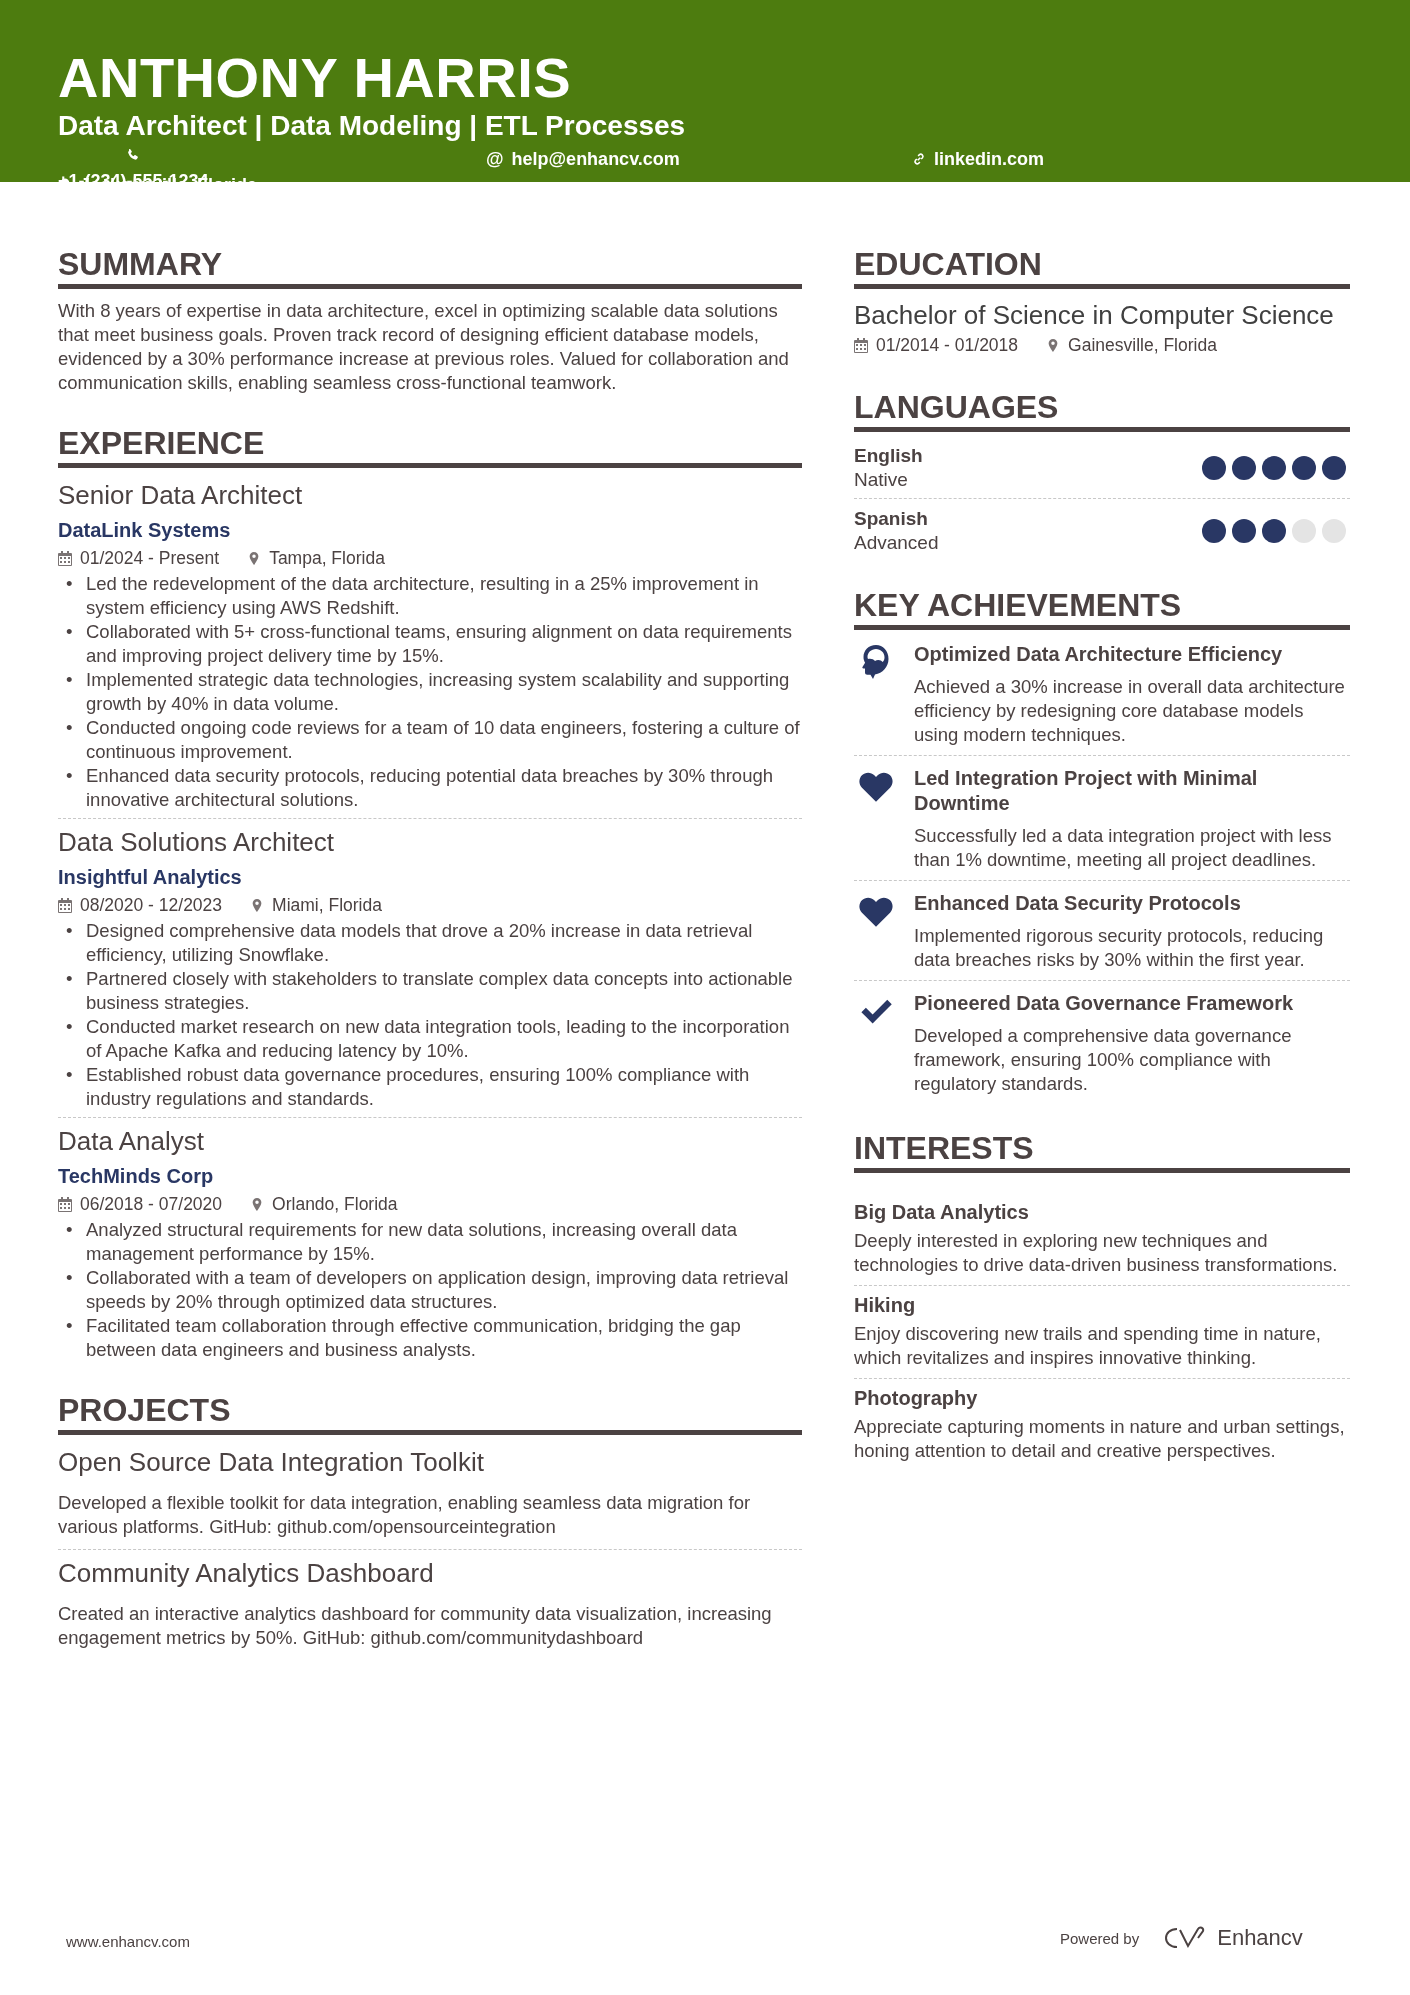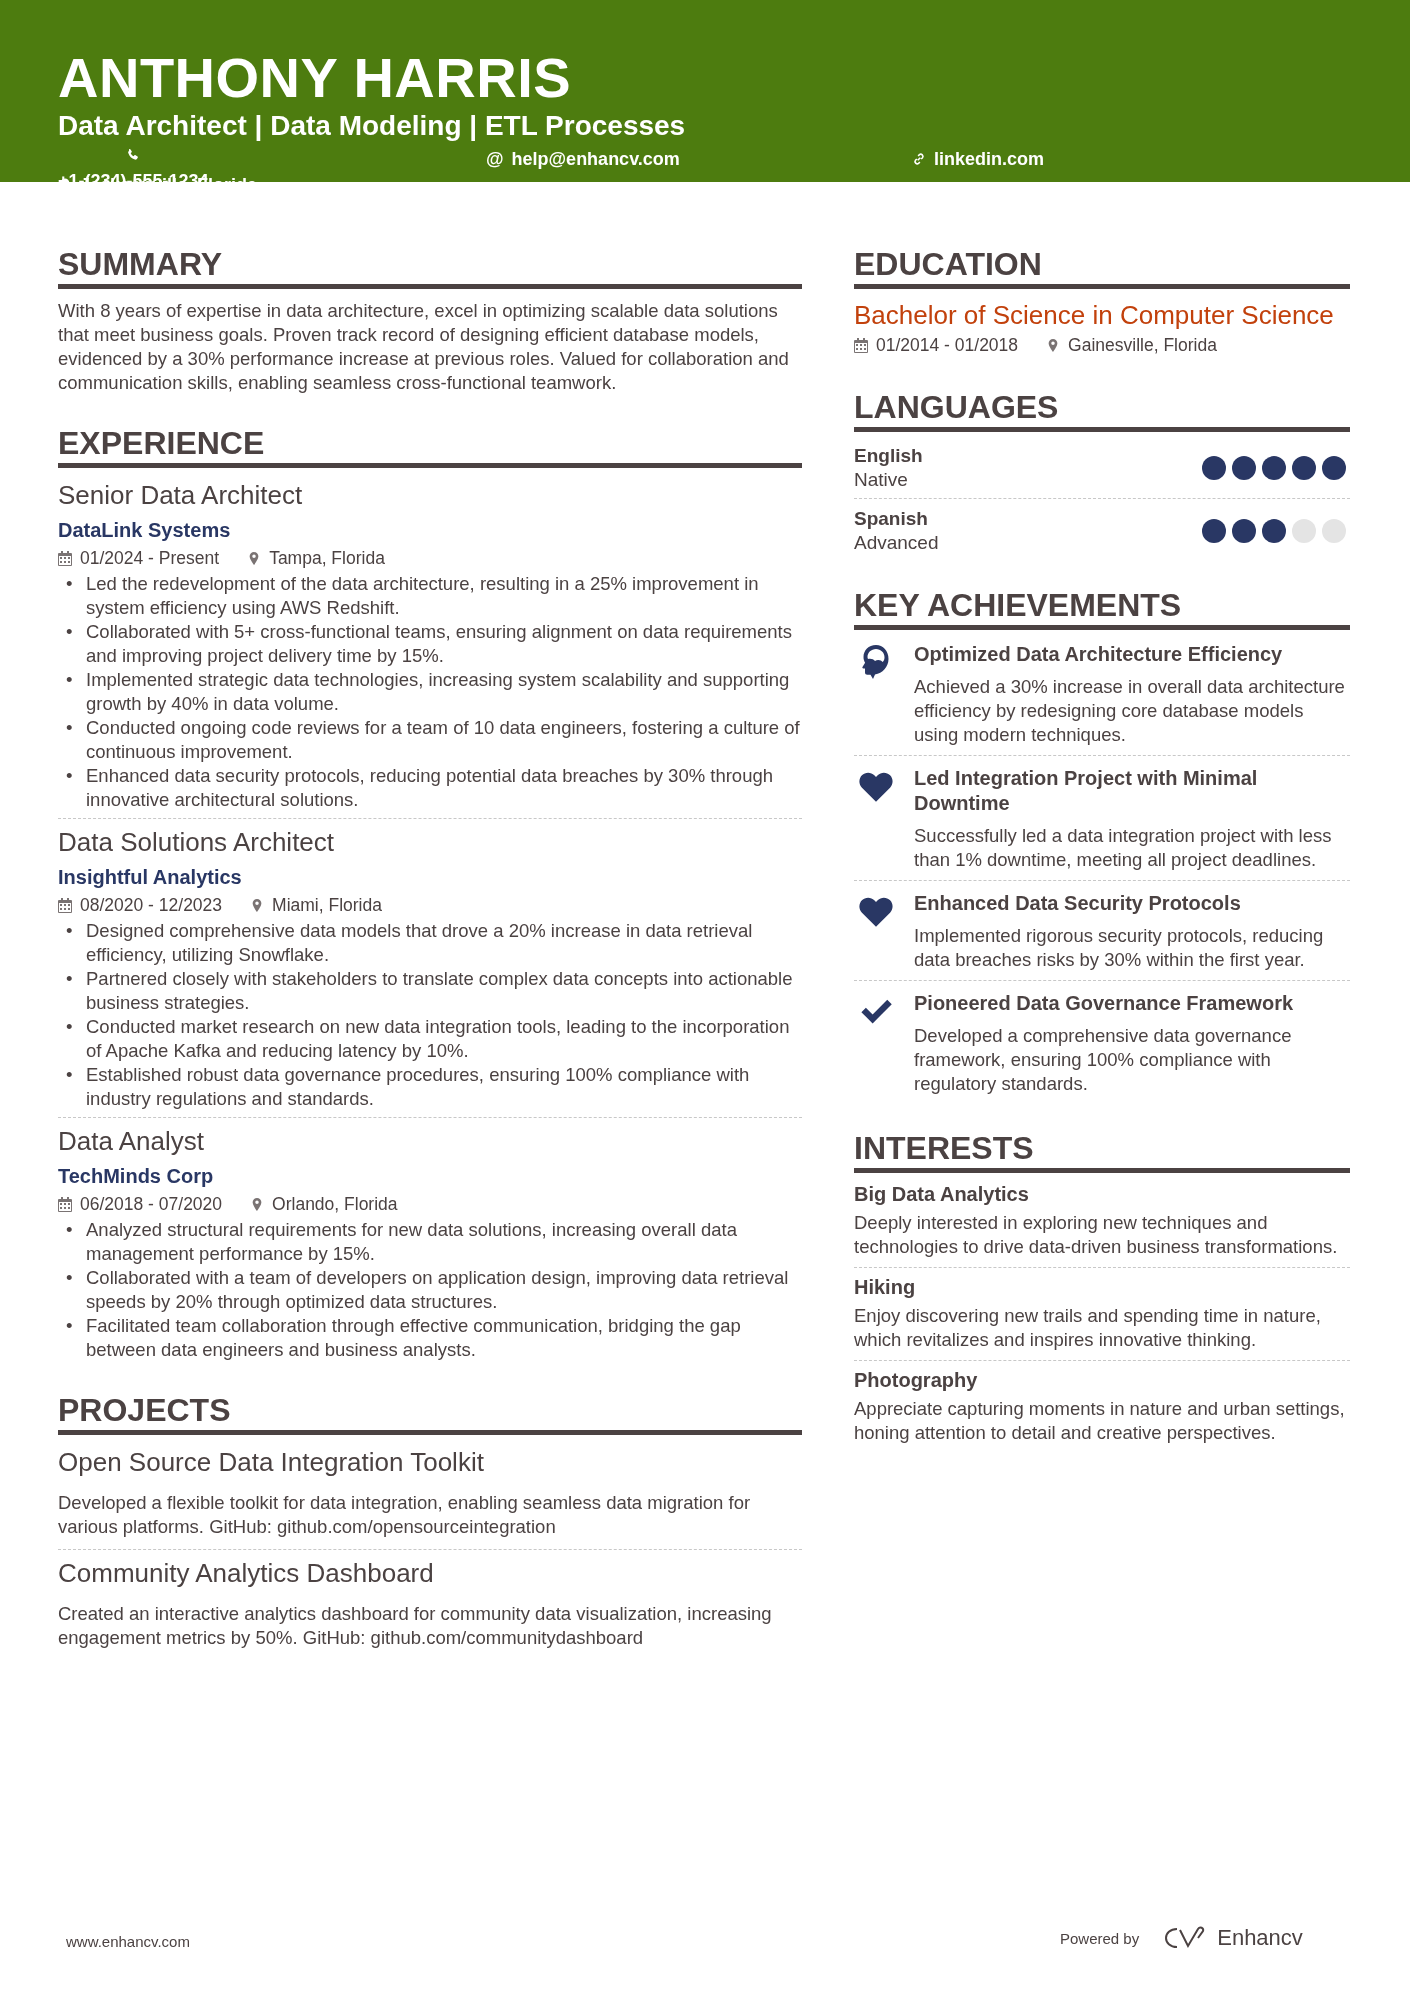--- a/index.html
+++ b/index.html
@@ -29,21 +29,21 @@
 
   ul.bullets { list-style: none; margin-top: 2px; }
   ul.bullets li { position: relative; padding-left: 28px; font-size: 18.5px; line-height: 24px; color: #4b4242; }
   ul.bullets li::before { content: "•"; position: absolute; left: 8px; top: 0; }
 
   .project { padding-bottom: 10px; }
   .project + .project { border-top: 1px dashed #c8c8c8; padding-top: 6px; }
   .project .ptitle { font-size: 26px; line-height: 34px; color: #4b4242; }
   .project .pdesc { font-size: 18.5px; line-height: 24px; margin-top: 12px; color: #4b4242; }
 
-  .edu-degree { font-size: 26px; line-height: 32px; color: #c2410c; }
+  .edu-degree { font-size: 26px; line-height: 32px; color: #404040; }
   .edu-school { font-size: 20px; font-weight: bold; color: #293764; line-height: 28px; margin-top: 6px; }
 
   .lang-row { display: flex; justify-content: space-between; align-items: center; padding: 8px 0 6px 0; }
   .lang-row + .lang-row { border-top: 1px dashed #c8c8c8; }
   .lang-name { font-size: 19px; font-weight: bold; line-height: 24px; color: #4b4242; }
   .lang-level { font-size: 19px; line-height: 24px; color: #4b4242; }
   .dots { display: flex; gap: 6px; margin-right: 4px; }
   .dot { width: 24px; height: 24px; border-radius: 50%; background: #293764; }
   .dot.off { background: #e4e4e4; }
 
@@ -283,21 +283,21 @@
             <path d="M3 17l4-4 6 6L26 6l4 4-17 17z"></path>
           </svg></div>
       <div>
         <div class="atitle">Pioneered Data Governance Framework</div>
         <div class="adesc">Developed a comprehensive data governance framework, ensuring 100% compliance with regulatory standards.</div>
       </div>
     </div>
   </div>
 
   <div style="margin-top:24px;">
-    <div class="section-title" style="margin-bottom:2px;">INTERESTS</div>
+    <div class="section-title" style="margin-bottom:20px;">INTERESTS</div>
     <div class="interest">
       <div class="ititle">Big Data Analytics</div>
       <div class="idesc">Deeply interested in exploring new techniques and technologies to drive data-driven business transformations.</div>
     </div>
     <div class="interest">
       <div class="ititle">Hiking</div>
       <div class="idesc">Enjoy discovering new trails and spending time in nature, which revitalizes and inspires innovative thinking.</div>
     </div>
     <div class="interest">
       <div class="ititle">Photography</div>

